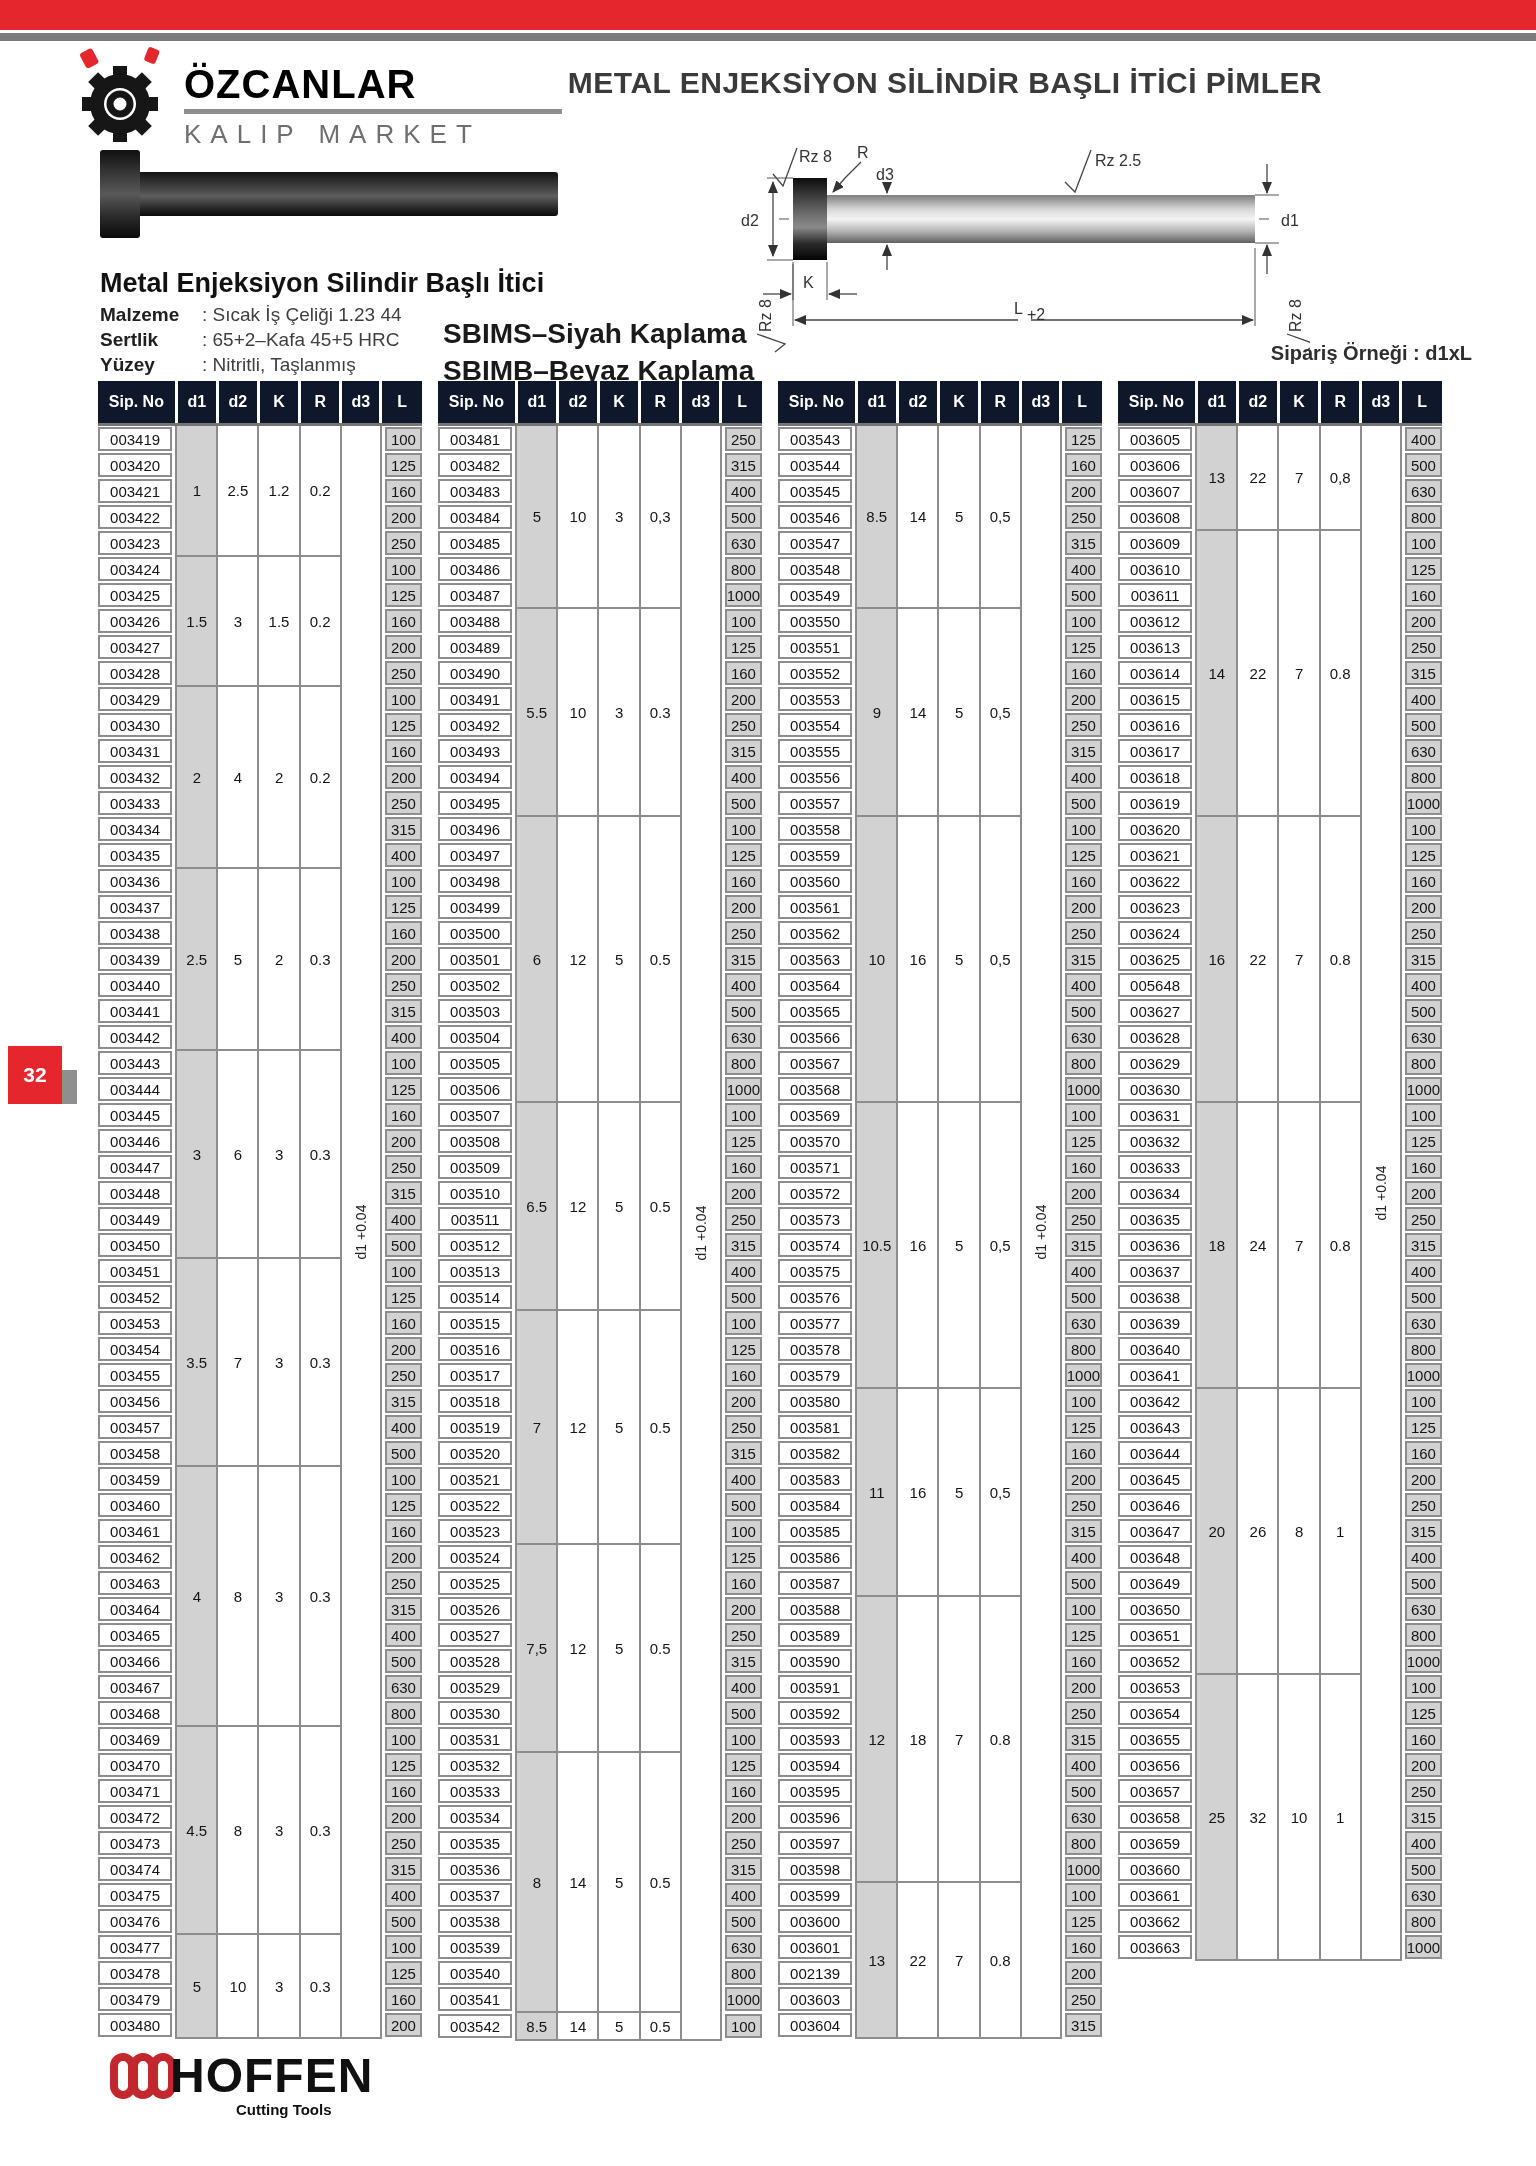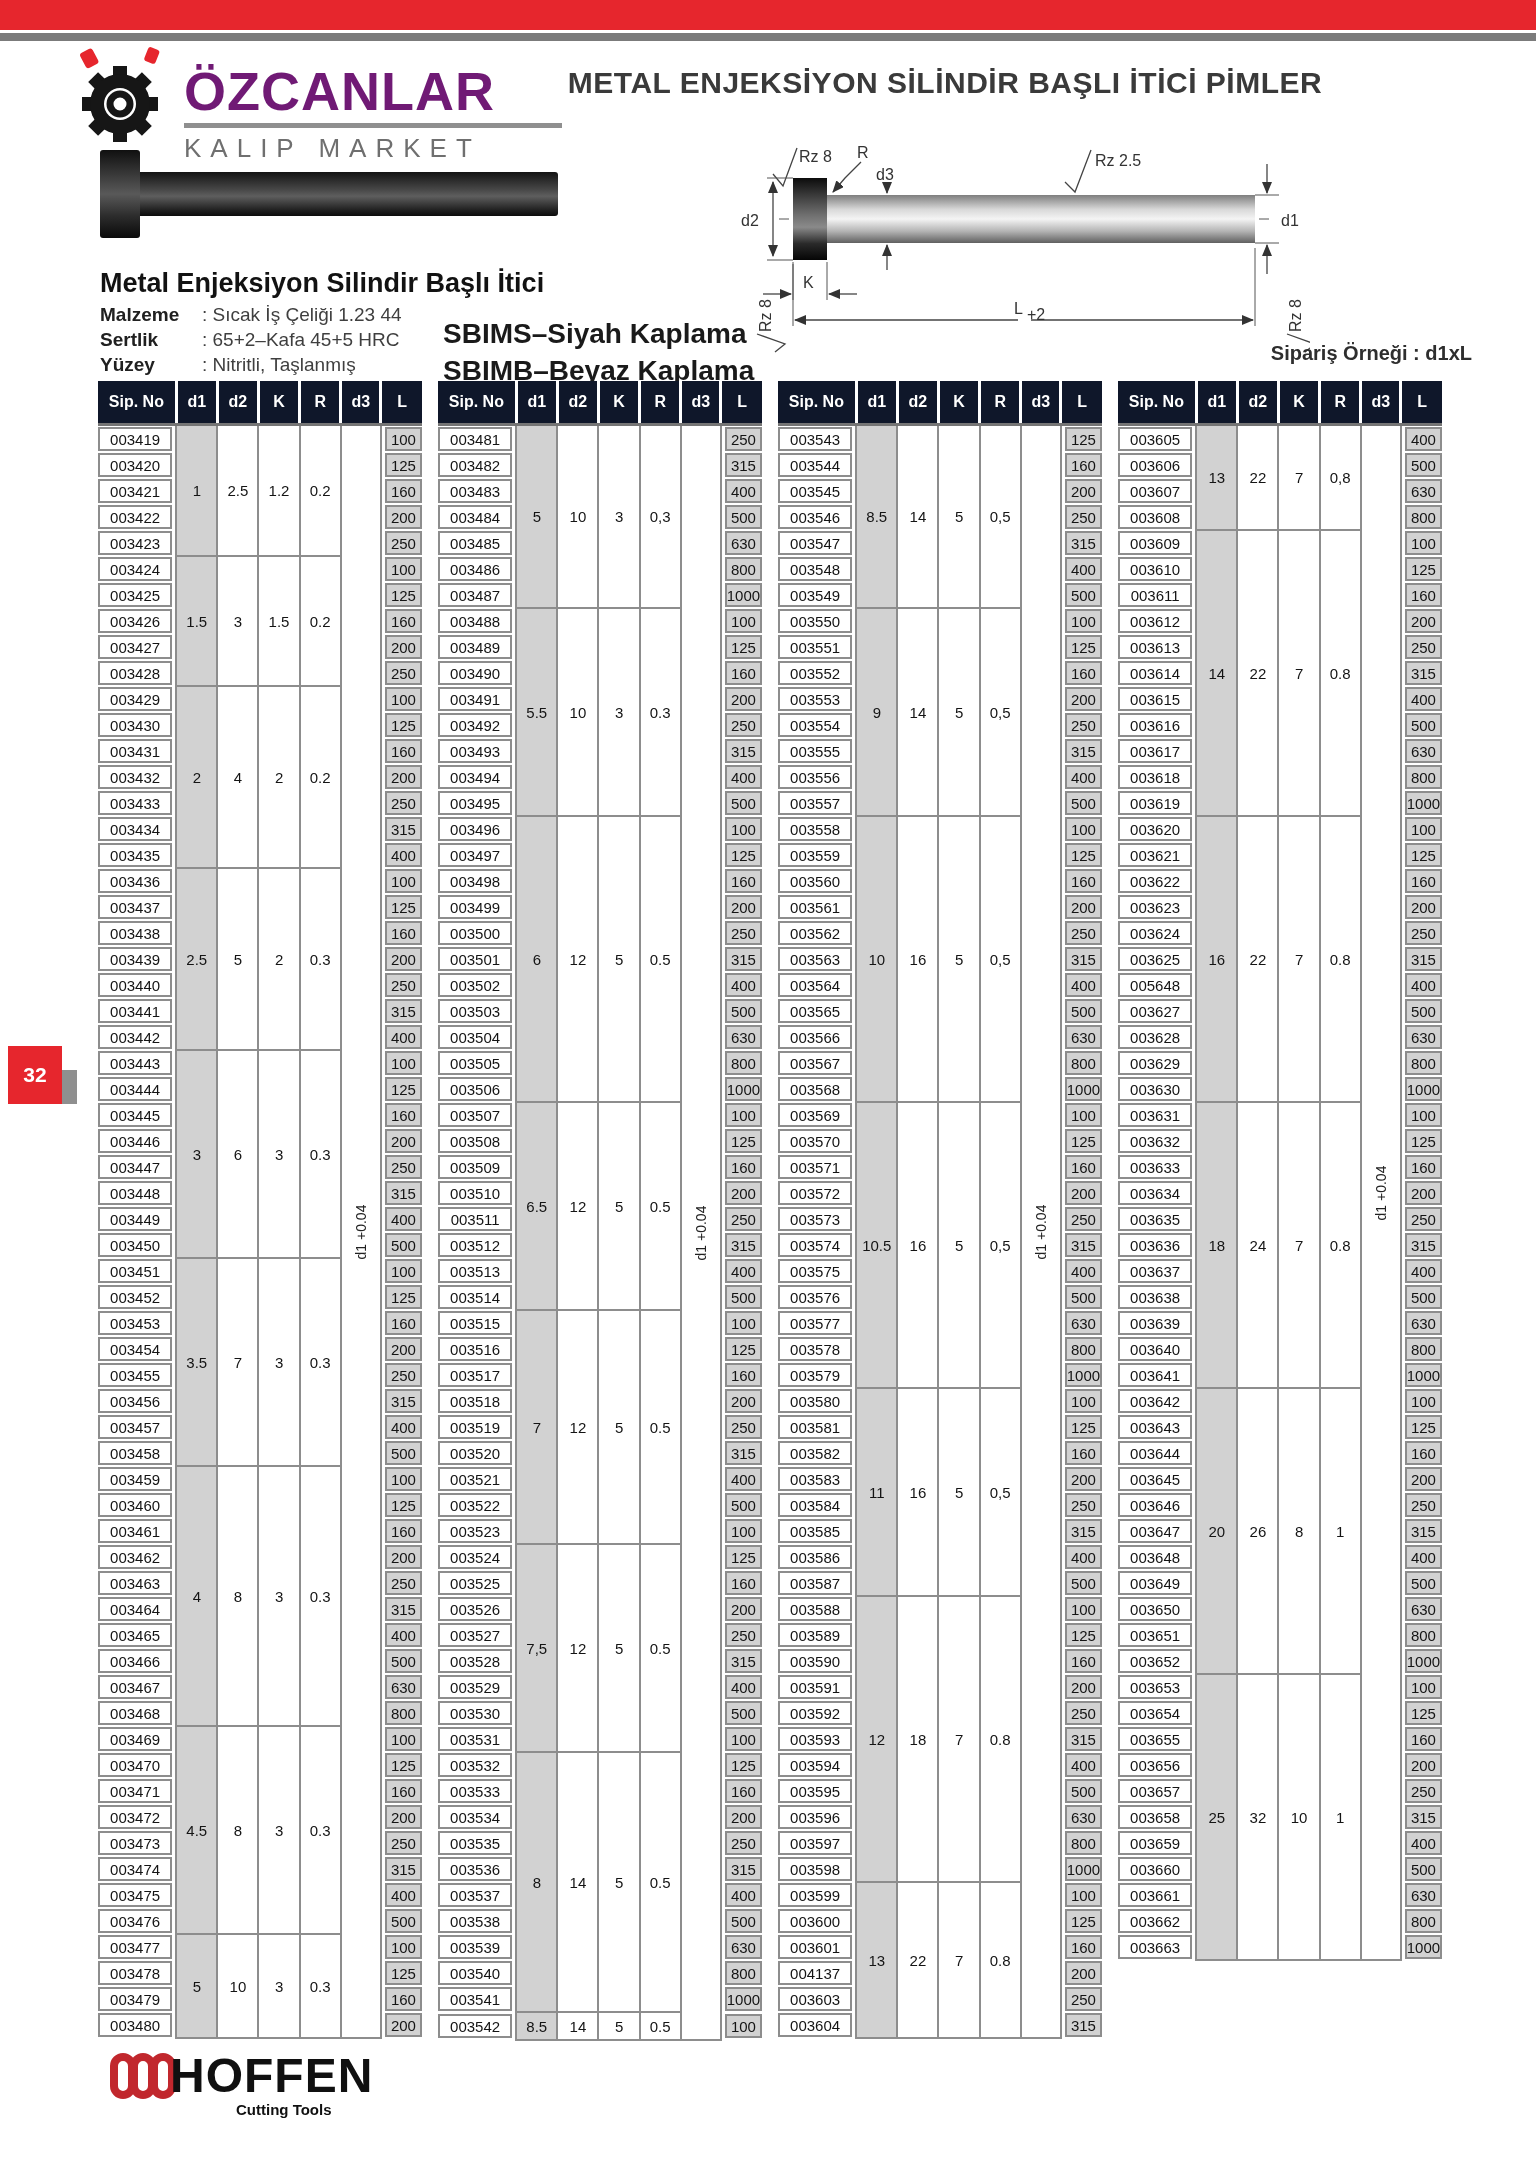--- a/index.html
+++ b/index.html
@@ -6,21 +6,21 @@
   .page{position:relative;width:1536px;height:2166px;background:#ffffff;
         font-family:"Liberation Sans",sans-serif;overflow:hidden;}
 
   
   .topbar{position:absolute;left:0;top:0;width:1536px;height:30px;background:#e6262d;}
   .graybar{position:absolute;left:0;top:33px;width:1536px;height:8px;background:#7b7b7b;}
 
   
   .brand{position:absolute;left:70px;top:46px;display:flex;align-items:flex-start;}
   .brand-text{margin-left:10px;margin-top:18px;}
-  .brand-name{font-size:54px;font-weight:800;color:#701a75;line-height:1;letter-spacing:1px;}
+  .brand-name{font-size:40px;font-weight:800;color:#000000;line-height:1;letter-spacing:1px;}
   .brand-rule{height:5px;background:#8f8f8f;width:378px;margin:5px 0 7px 0;}
   .brand-sub{font-size:26px;color:#6f6f6f;letter-spacing:9px;font-weight:500;line-height:1;}
 
   .page-title{position:absolute;left:555px;top:66px;width:780px;text-align:center;
               font-size:30px;font-weight:700;color:#3a3a3a;letter-spacing:.5px;}
 
   
   .pin{position:absolute;left:100px;top:150px;width:460px;height:88px;}
   .pin-head{position:absolute;left:0;top:0;width:40px;height:88px;border-radius:3px;
             background:linear-gradient(180deg,#101010 0%,#3c3c3c 30%,#595959 50%,#2c2c2c 75%,#0a0a0a 100%);}
@@ -1848,21 +1848,21 @@
           <tr>
             <td class="sip">
               <div class="box">003601</div>
             </td>
             <td class="len">
               <div class="box">160</div>
             </td>
           </tr>
           <tr>
             <td class="sip">
-              <div class="box">004137</div>
+              <div class="box">002139</div>
             </td>
             <td class="len">
               <div class="box">200</div>
             </td>
           </tr>
           <tr>
             <td class="sip">
               <div class="box">003603</div>
             </td>
             <td class="len">

